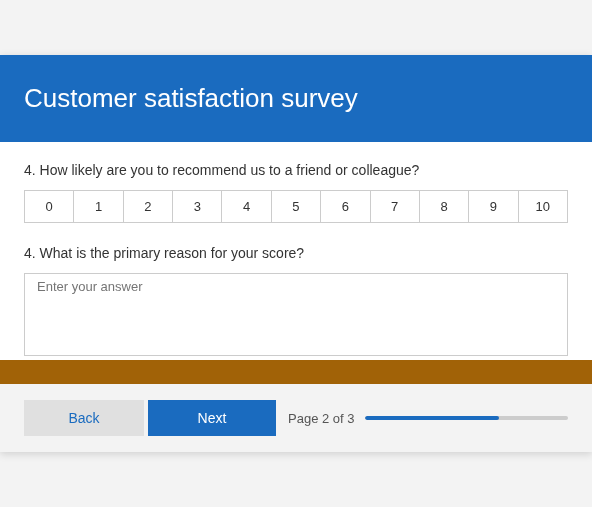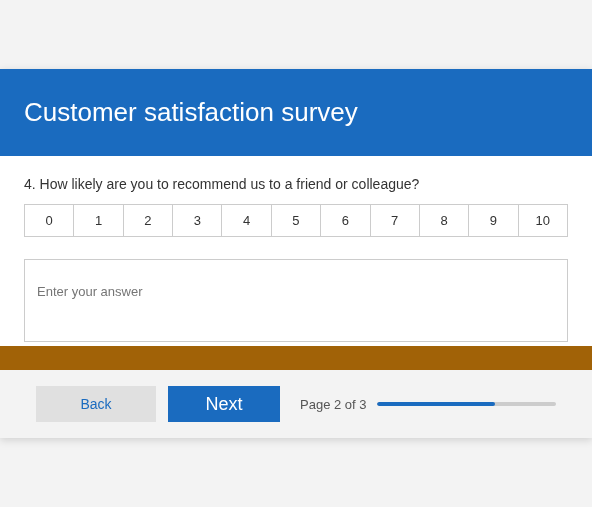--- a/index.html
+++ b/index.html
@@ -68,52 +68,52 @@
       font-size: 12px;
       color: #555;
     }
     .question-4 {
       margin-top: 22px;
     }
     .answer-textarea {
       width: 100%;
       height: 83px;
       border: 1px solid #ccc;
-      padding: 24px 12px;
+      padding: 5px 12px;
       font-size: 13px;
       color: #333;
       resize: none;
       outline: none;
       font-family: inherit;
     }
     .survey-footer {
       display: flex;
       align-items: center;
-      padding: 16px 36px;
+      padding: 16px 24px;
       background: #f3f3f3;
       margin-top: 24px;
-      gap: 12px;
+      gap: 4px;
     }
     .btn-back {
       width: 120px;
       height: 36px;
       background: #e0e0e0;
       border: none;
       color: #1a6bbf;
       font-size: 14px;
       cursor: pointer;
       font-family: inherit;
     }
     .btn-next {
-      width: 112px;
+      width: 128px;
       height: 36px;
       background: #1a6bbf;
       border: none;
       color: #ffffff;
-      font-size: 18px;
+      font-size: 14px;
       cursor: pointer;
       font-family: inherit;
     }
     .page-indicator {
       display: flex;
       align-items: center;
       gap: 10px;
       flex: 1;
       margin-left: 8px;
     }
@@ -157,20 +157,21 @@
         <div class="nps-cell">5</div>
         <div class="nps-cell">6</div>
         <div class="nps-cell">7</div>
         <div class="nps-cell">8</div>
         <div class="nps-cell">9</div>
         <div class="nps-cell">10</div>
       </div>
     </div>
 
     <div class="question-4">
+      <div class="question">4. What is the primary reason for your score?</div>
       <textarea class="answer-textarea" placeholder="Enter your answer" style=""></textarea>
     </div>
   </div>
 
   <div class="survey-footer">
     <button class="btn-back">Back</button>
     <button class="btn-next">Next</button>
     <div class="page-indicator">
       <span class="page-text">Page 2 of 3</span>
       <div class="progress-bar-container">

